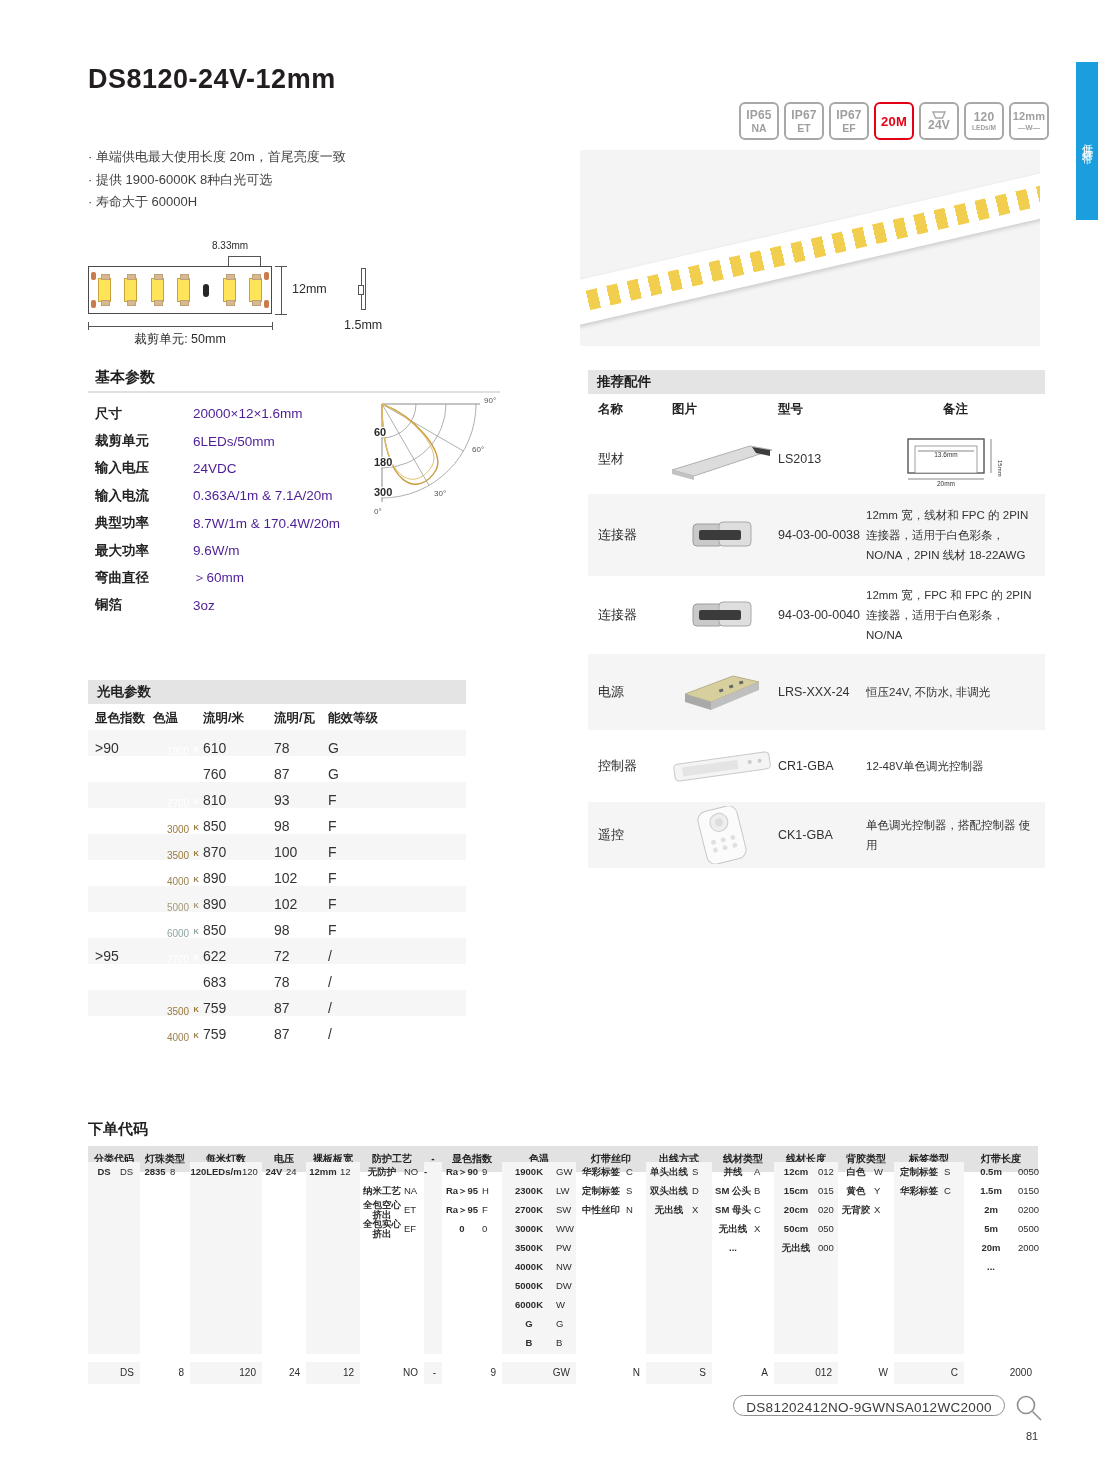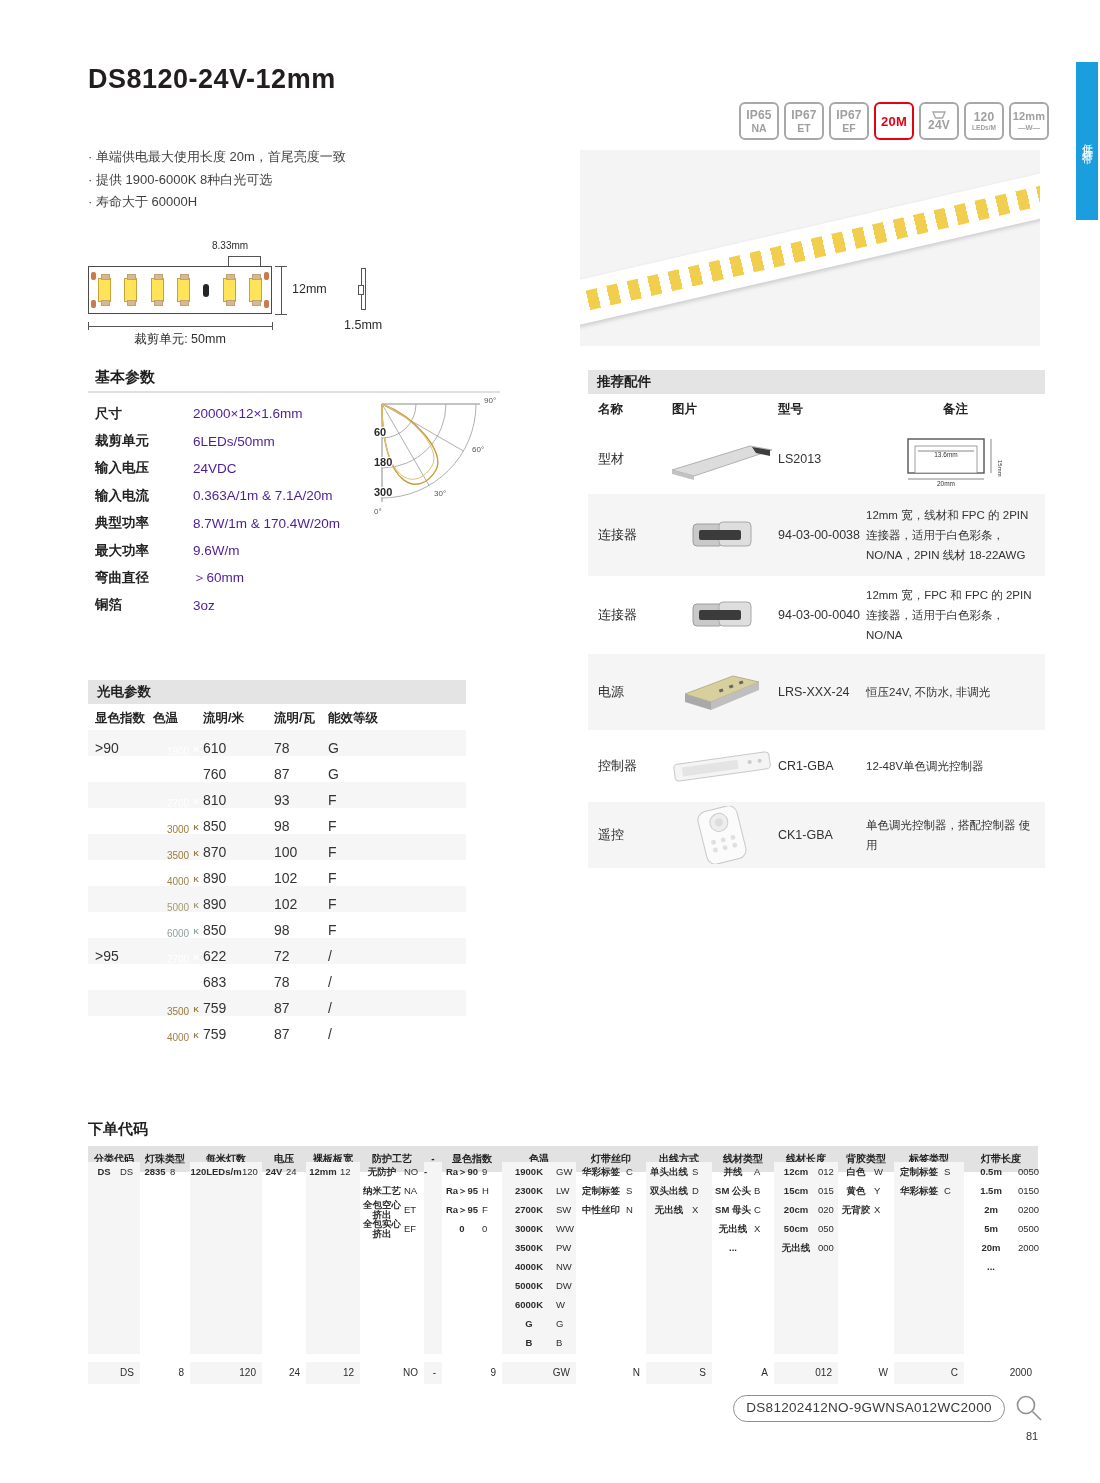--- a/index.html
+++ b/index.html
@@ -104,21 +104,21 @@
   .order-head>div{font-size:10px;font-weight:bold;line-height:26px;text-align:center;color:#222}
   .order-body{position:absolute;left:88px;top:1162px;width:950px;height:192px}
   .order-body>div:nth-of-type(odd){background:#f5f5f5}
   .order-body .opts{width:100%}
   .opt{height:19px;display:flex;align-items:center}
   .opt .n{flex:1;text-align:center;font-size:9.5px;line-height:10px;color:#2d2d2d;font-weight:bold}
   .opt .c{width:20px;text-align:left;font-size:9.5px;color:#2d2d2d}
   .order-final{position:absolute;left:88px;top:1362px;width:950px;height:22px}
   .order-final>div:nth-of-type(odd){background:#f5f5f5}
   .order-final>div{height:22px;line-height:22px;text-align:right;padding-right:6px;font-size:10px;color:#2d2d2d}
-  .code-pill{position:absolute;left:733px;top:1395px;width:272px;height:27px;border:1.5px solid #8f8f8f;border-radius:14px;
+  .code-pill{position:absolute;left:733px;top:1395px;width:272px;height:21px;border:1.5px solid #8f8f8f;border-radius:14px;
              text-align:center;line-height:24px;font-size:13.5px;color:#3a3a3a;letter-spacing:.3px;background:#fff}
   .mag{position:absolute;left:1014px;top:1393px}
   .page-num{position:absolute;left:1026px;top:1430px;font-size:11px;color:#333}
 </style>
 </head>
 <body>
 
 <div class="page">
 
   <div class="title">DS8120-24V-12mm</div>

